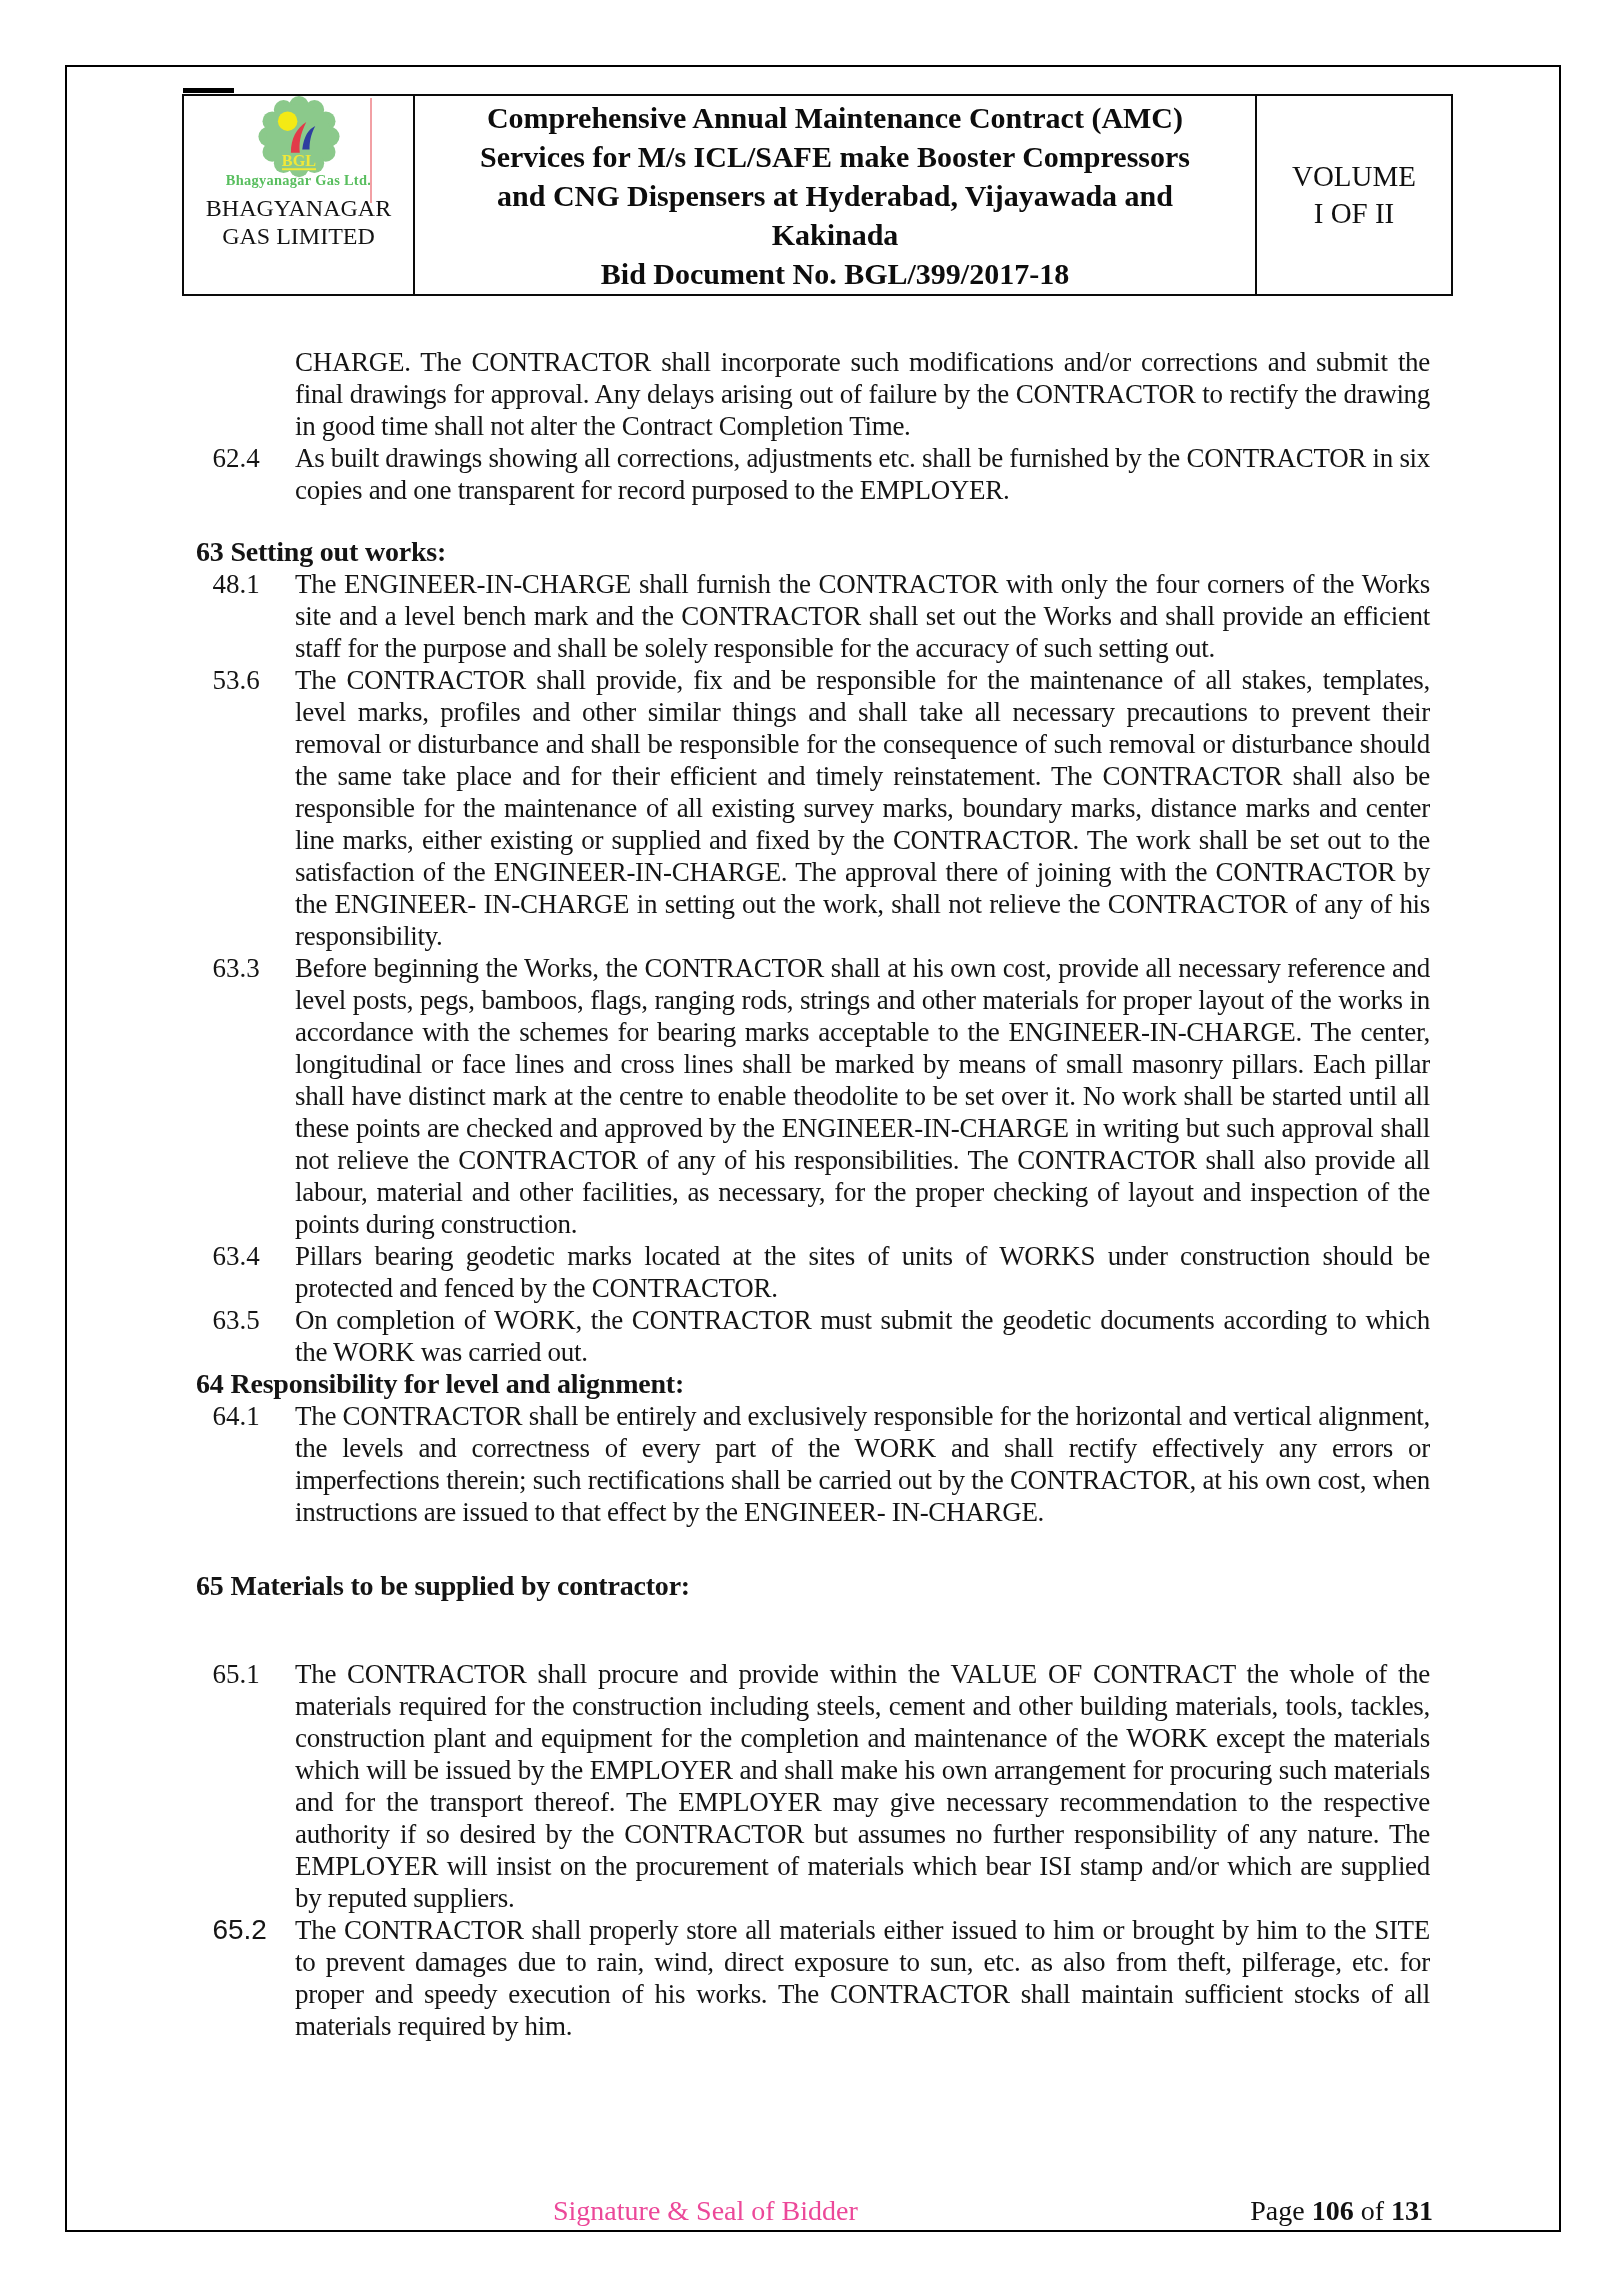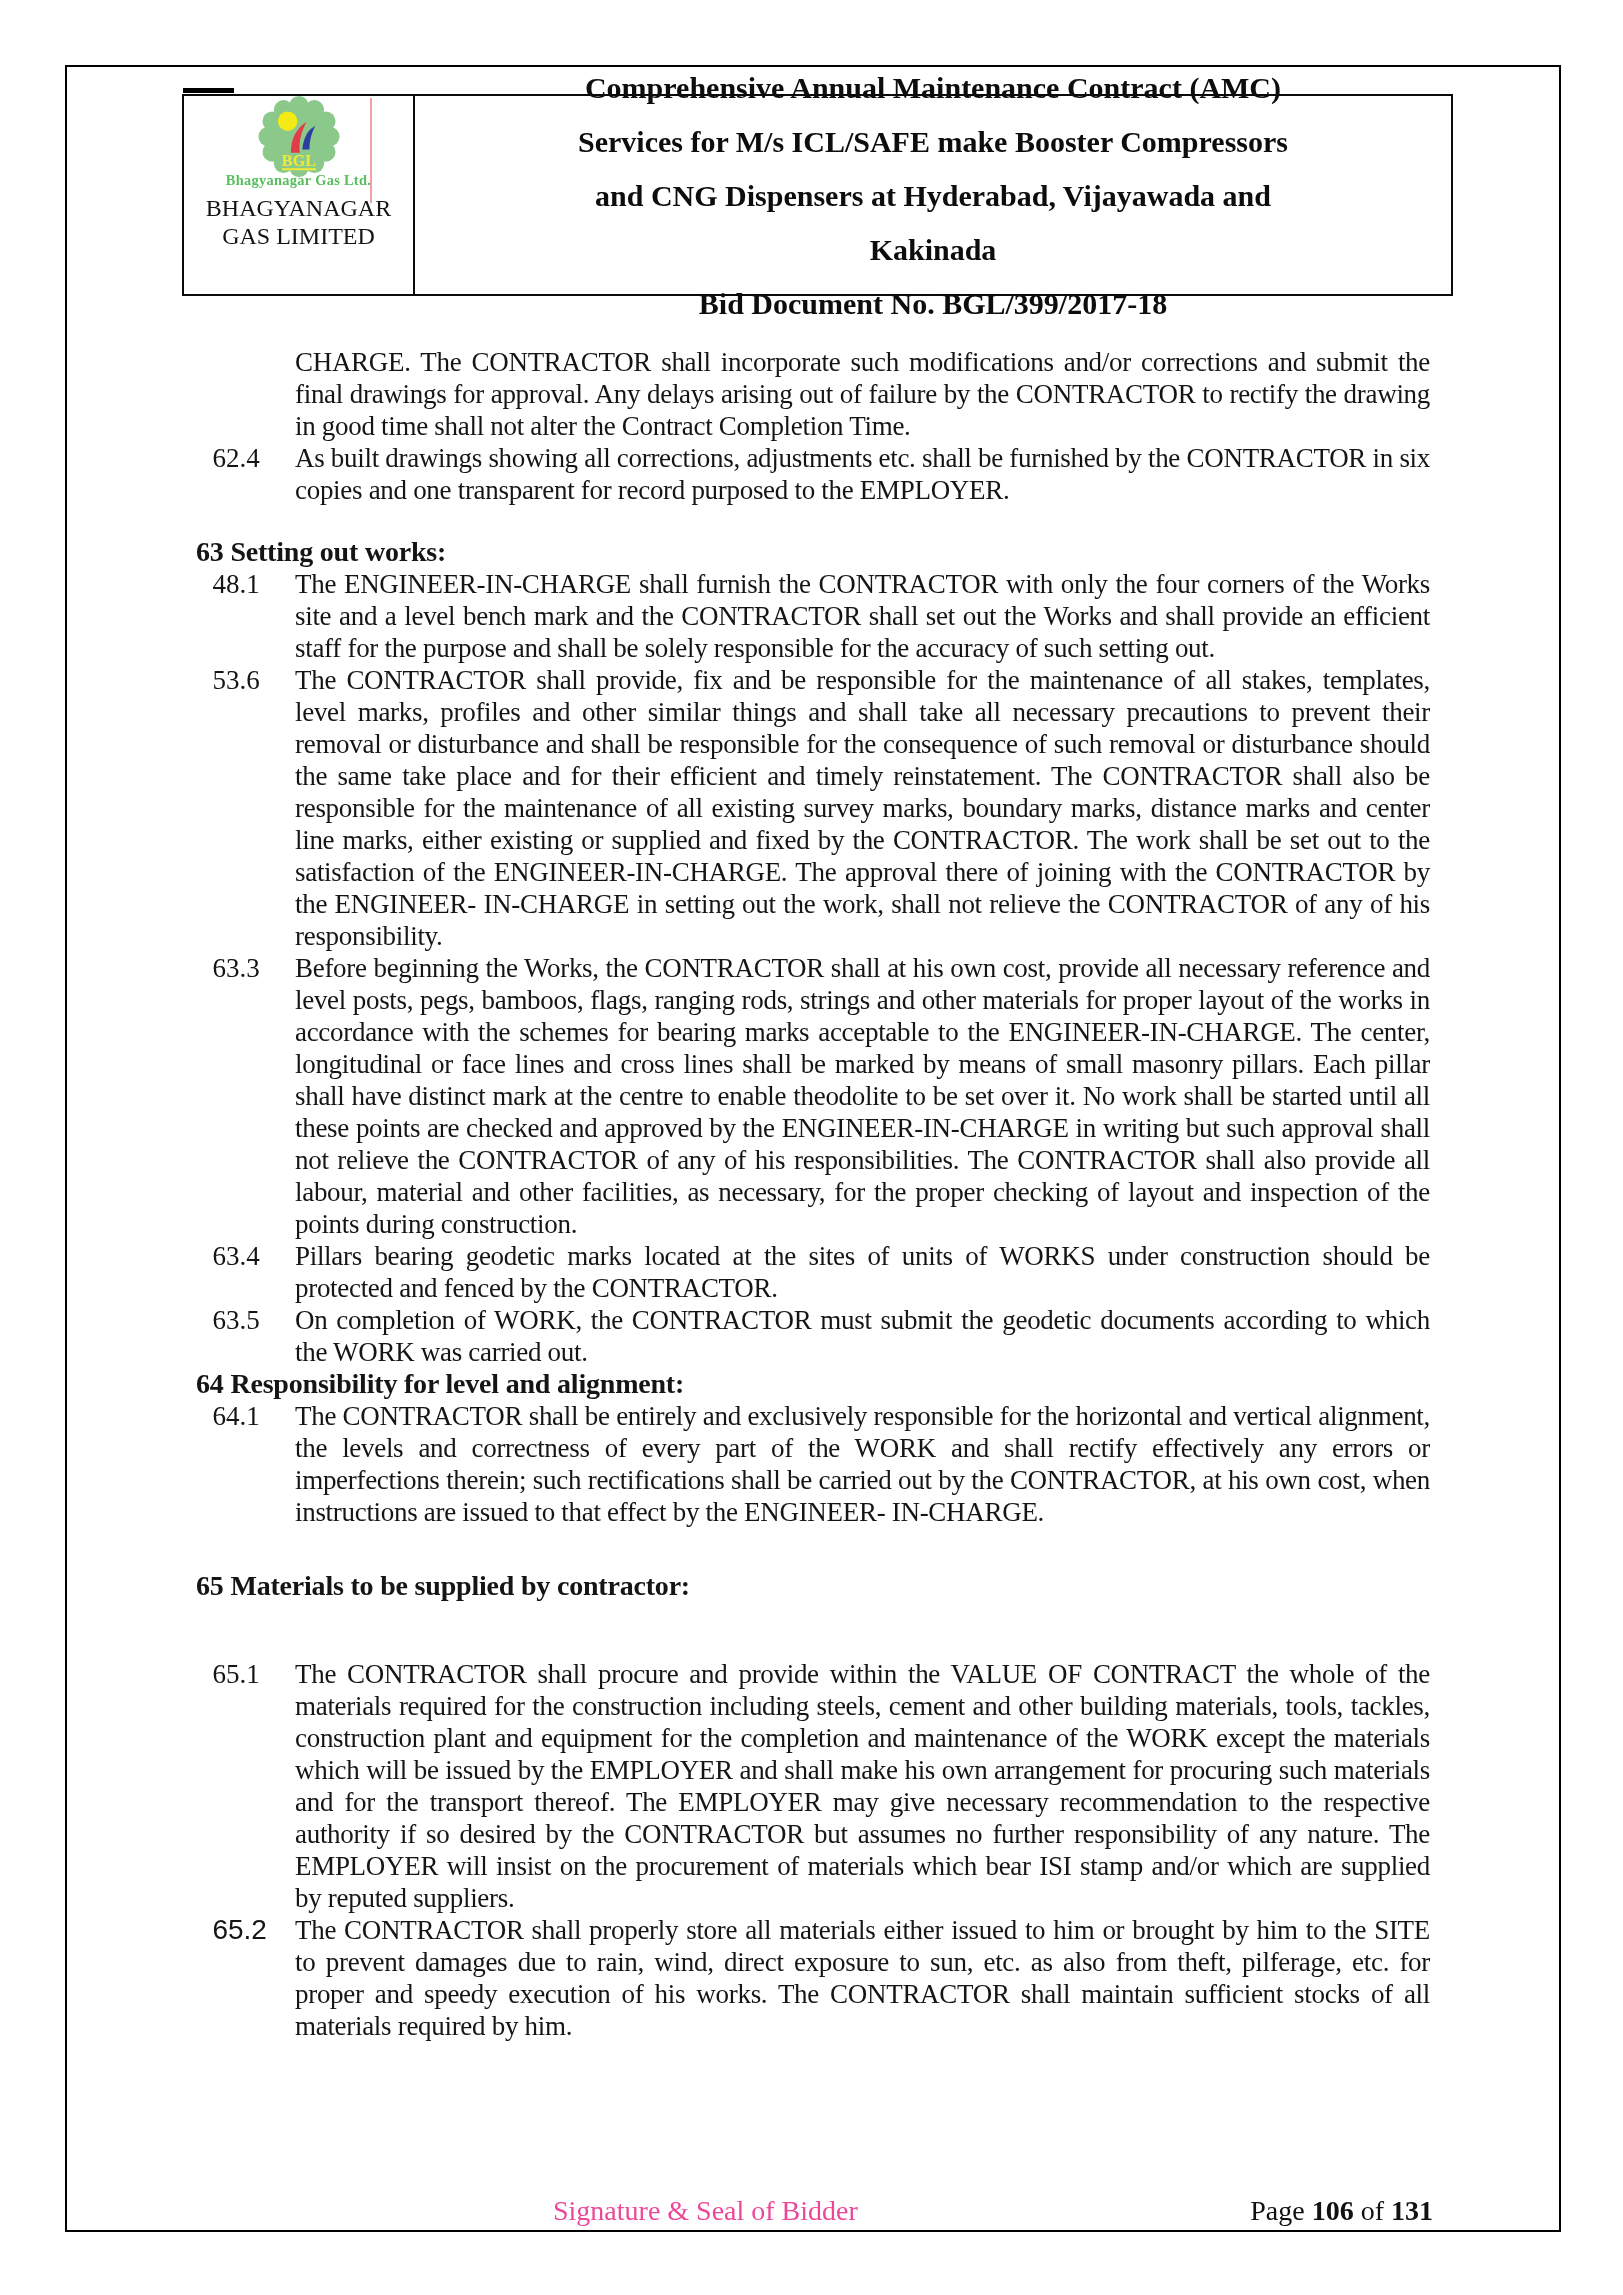--- a/index.html
+++ b/index.html
@@ -55,21 +55,20 @@
   }
   .cell-title{
     flex:1;
     display:flex;flex-direction:column;justify-content:center;
     text-align:center;
     font-weight:bold;
     font-size:30px;
     line-height:39px;
     color:#0d0d0d;
     padding:0 19.6px;
-    gap:15px;
   }
   .cell-volume{
     flex:0 0 196px;
     border-left:2.6px solid #0a0a0a;
     box-sizing:border-box;
     display:flex;flex-direction:column;justify-content:center;align-items:center;
     font-size:29px;
     line-height:37px;
     color:#111;
   }
@@ -161,20 +160,24 @@
     </div>
 
     <div class="cell-title">
       <div>Comprehensive Annual Maintenance Contract (AMC)</div>
       <div>Services for M/s ICL/SAFE make Booster Compressors</div>
       <div>and CNG Dispensers at Hyderabad, Vijayawada and</div>
       <div>Kakinada</div>
       <div>Bid Document No. BGL/399/2017-18</div>
     </div>
 
+    <div class="cell-volume">
+      <div>VOLUME</div>
+      <div>I OF II</div>
+    </div>
 
   </div>
 
   <div class="scan-pink-line"></div>
 
   <div class="body-content">
       <div class="clause-row">
         <div class="clause-num"></div>
         <div class="clause-text">CHARGE. The CONTRACTOR shall incorporate such modifications and/or corrections and submit the final drawings for approval. Any delays arising out of failure by the CONTRACTOR to rectify the drawing in good time shall not alter the Contract Completion Time.</div>
       </div>

